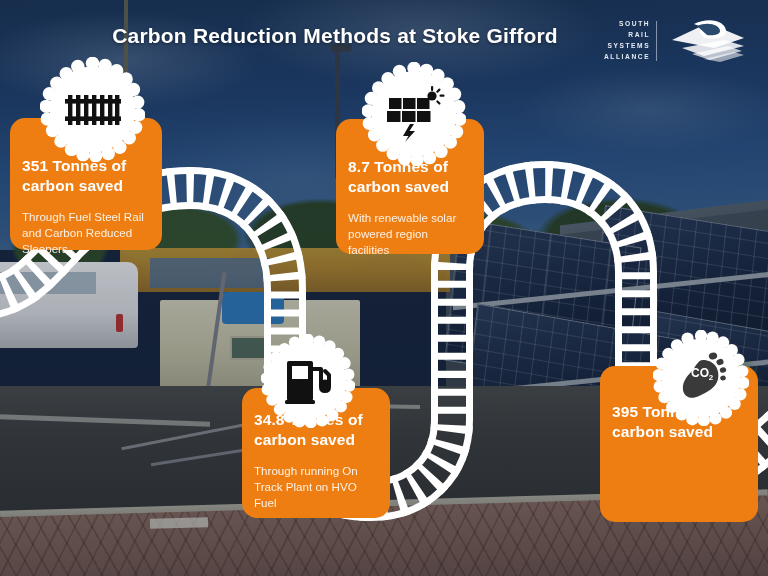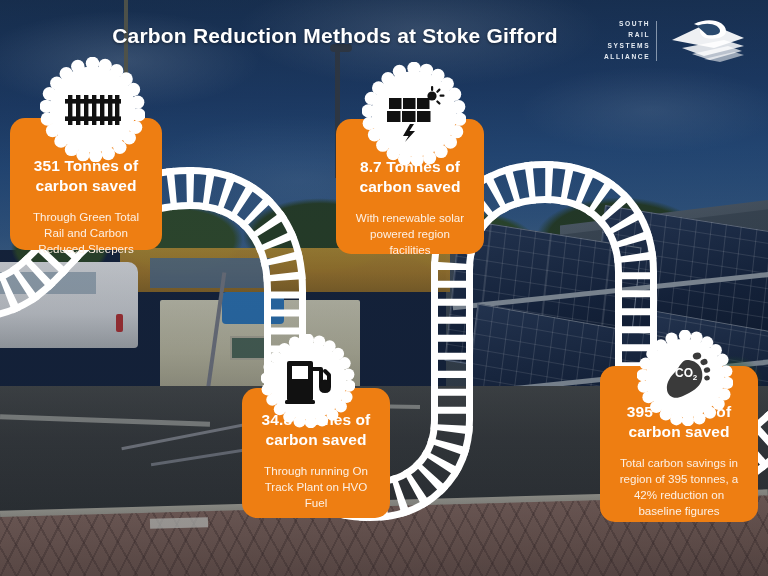--- a/index.html
+++ b/index.html
@@ -79,41 +79,41 @@
   .poleC{position:absolute;left:214px;top:272px;width:4px;height:120px;background:#7d8089;transform:rotate(8deg);}
   .poleD{position:absolute;left:120px;top:430px;width:180px;height:3px;background:#8b8d92;transform:rotate(-11deg);}
   .poleE{position:absolute;left:150px;top:450px;width:170px;height:3px;background:#7f8288;transform:rotate(-9deg);}
   .tint{position:absolute;inset:0;background:linear-gradient(180deg,rgba(14,30,56,.34),rgba(12,24,44,.24) 45%,rgba(10,20,38,.30));}
 
   
   .trackSvg{position:absolute;left:0;top:0;width:768px;height:576px;}
 
   
   .card{position:absolute;background:#EE7E12;border-radius:15px;
-        box-sizing:border-box;padding:6px 12px 14px;text-align:center;}
+        box-sizing:border-box;padding:6px 12px 14px;}
   .card .head{color:#ffffff;font-weight:bold;font-size:15.5px;line-height:1.28;letter-spacing:.1px;}
   .card .sub{color:#fdf0e4;font-size:11.6px;line-height:1.38;margin-top:13px;}
 
   .c1{left:10px;top:118px;width:152px;height:132px;}
   .c1 .head{margin-top:32px;}
   .c2{left:336px;top:119px;width:148px;height:135px;}
   .c2 .head{margin-top:32px;}
   .c3{left:242px;top:388px;width:148px;height:130px;}
   .c3 .head{margin-top:16px;}
   .c4{left:600px;top:366px;width:158px;height:156px;}
   .c4 .head{margin-top:30px;}
 
   
   .badge{position:absolute;}
   .badge .disc{position:absolute;inset:0;}
   .badge .glyph{position:absolute;inset:0;display:flex;align-items:center;justify-content:center;}
   .b1{left:40px;top:57px;width:105px;height:105px;}
   .b2{left:362px;top:62px;width:104px;height:104px;}
   .b3{left:261px;top:334px;width:94px;height:94px;}
-  .b4{left:637px;top:330px;width:96px;height:96px;}
+  .b4{left:653px;top:330px;width:96px;height:96px;}
 
   
   .title{position:absolute;left:0;top:24px;width:670px;text-align:center;
          color:#ffffff;font-size:21px;font-weight:bold;letter-spacing:.2px;
          text-shadow:0 1px 3px rgba(0,0,0,.45);}
 
   
   .logo{position:absolute;left:604px;top:16px;width:150px;height:50px;display:flex;align-items:center;}
   .logo .words{display:flex;flex-direction:column;align-items:flex-end;
        color:#e6ecf3;font-size:6.6px;font-weight:bold;letter-spacing:1.6px;line-height:1.65;padding-right:6px;}
@@ -228,21 +228,21 @@
       <path d="M28 36 L64 28 L78 33 L46 42 Z" fill="#ffffff" opacity=".7"></path>
       <path d="M40 41 L70 34 L80 37 L56 44 Z" fill="#ffffff" opacity=".55"></path>
     </svg>
   </div>
 
   <div class="card c1">
     <div class="head">
       <span>351 Tonnes of</span><br>
       <span>carbon saved</span>
     </div>
-    <div class="sub">Through Green Total Rail and Carbon Reduced Sleepers</div>
+    <div class="sub">Through Fuel Steel Rail and Carbon Reduced Sleepers</div>
   </div>
   <div class="badge b1">
     <svg class="disc" viewBox="0 0 100 100">
       <g id="scallop1"></g>
       <circle cx="50" cy="50" r="41" fill="#ffffff"></circle>
     </svg>
     <svg class="disc" viewBox="0 0 100 100">
       <g fill="#ffffff">
         <circle cx="50" cy="6" r="6.4"></circle>
           <circle cx="62" cy="8" r="6.4"></circle>
@@ -390,21 +390,20 @@
         <circle cx="42" cy="28" r="5.5" fill="#111"></circle>
       </svg>
     </div>
   </div>
 
   <div class="card c4">
     <div class="head">
       <span>395 Tonnes of</span><br>
       <span>carbon saved</span>
     </div>
-    <div class="sub">Total carbon savings in region of 395 tonnes, a 42% reduction on baseline figures</div>
   </div>
   <div class="badge b4">
     <svg class="disc" viewBox="0 0 100 100">
       <circle cx="50" cy="50" r="41" fill="#ffffff"></circle>
     </svg>
     <svg class="disc" viewBox="0 0 100 100">
       <g fill="#ffffff">
         <circle cx="50" cy="6" r="6.4"></circle>
           <circle cx="62" cy="8" r="6.4"></circle>
           <circle cx="73" cy="13" r="6.4"></circle>

